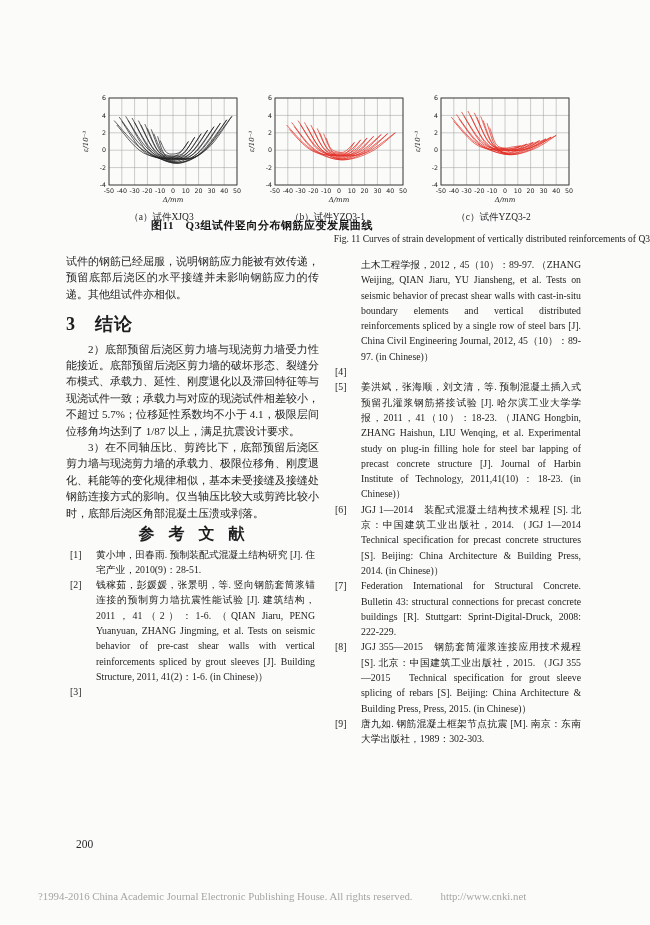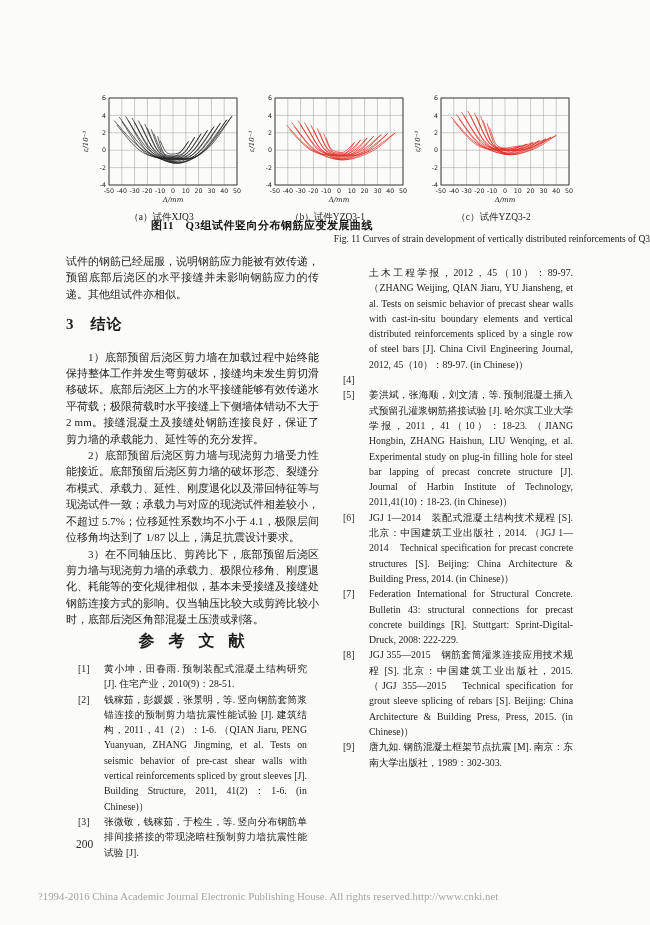--- a/index.html
+++ b/index.html
@@ -13,31 +13,31 @@
   .chart-block{width:166px;display:flex;flex-direction:column;align-items:center;}
   .chart-block svg{display:block;}
   .sub-caption{font-size:9.5px;color:#1d1d1d;margin-top:0px;text-align:center;}
   .fig-caption-zh{position:absolute;left:0;top:218px;width:524px;text-align:center;font-size:11px;font-weight:bold;color:#151515;letter-spacing:0.5px;}
   .fig-caption-en{position:absolute;left:0;top:234px;width:650px;text-align:right;font-size:9.5px;color:#222;}
   .col{position:absolute;top:253px;font-size:11px;line-height:16.4px;text-align:justify;color:#1d1d1d;}
   .col-left{left:66px;width:253px;}
   .col-right{left:331px;width:254px;}
   .para{margin:0;text-indent:2em;}
   .para.noindent{text-indent:0;}
-  .section-heading{font-size:15px;font-weight:bold;margin:14px 0 16px 0;letter-spacing:1px;text-indent:0;}
+  .section-heading{font-size:18px;font-weight:bold;margin:14px 0 8px 0;letter-spacing:1px;text-indent:0;}
   .point{margin:0;text-indent:2em;}
   .ref-heading{text-align:center;font-weight:bold;font-size:16px;margin:5px 0 4px 0;letter-spacing:2px;word-spacing:6px;text-indent:0;}
-  .ref-list{margin:12px;padding:0;list-style:none;font-size:9.8px;line-height:15.3px;}
+  .ref-list{margin:4px;padding:0;list-style:none;font-size:9.8px;line-height:15.3px;}
   .ref-item{display:flex;margin:0;}
   .ref-no{flex:0 0 26px;font-size:9.8px;}
   .ref-text{flex:1;text-align:justify;}
   .page-number{position:absolute;left:76px;top:838px;font-size:11.5px;color:#2a2a2a;}
   .footer{position:absolute;left:38px;top:890px;width:574px;font-size:10.8px;color:#a5a5a2;
     font-family:"Liberation Serif","DejaVu Serif",serif;white-space:nowrap;}
-  .footer .url{text-align:center;}
+  .footer .url{margin-left:28px;text-align:center;}
 </style>
 </head>
 <body>
 
 <div class="figure-area">
   <div class="chart-block">
     <svg id="chart-0" width="166" height="118">
         <line x1="30" y1="5" x2="30" y2="92" stroke="#9b9b9b" stroke-width="0.5"></line>
         <line x1="42.8" y1="5" x2="42.8" y2="92" stroke="#9b9b9b" stroke-width="0.5"></line>
         <line x1="55.6" y1="5" x2="55.6" y2="92" stroke="#9b9b9b" stroke-width="0.5"></line>
@@ -207,36 +207,34 @@
     <div class="sub-caption">（c）试件YZQ3-2</div>
   </div>
 </div>
 
 <div class="fig-caption-zh">图11　Q3组试件竖向分布钢筋应变发展曲线</div>
 <div class="fig-caption-en">Fig. 11   Curves of strain development of vertically distributed reinforcements of Q3</div>
 
 <div class="col col-left">
   <p class="para noindent">试件的钢筋已经屈服，说明钢筋应力能被有效传递，预留底部后浇区的水平接缝并未影响钢筋应力的传递。其他组试件亦相似。</p>
   <p class="section-heading">3　结论</p>
-  <p class="point">1）底部预留后浇区剪力墙在加载过程中始终能保持整体工作并发生弯剪破坏，接缝均未发生剪切滑移破坏。底部后浇区上方的水平接缝能够有效传递水平荷载；极限荷载时水平接缝上下侧墙体错动不大于 2 mm。接缝混凝土及接缝处钢筋连接良好，保证了剪力墙的承载能力、延性等的充分发挥。</p>
   <p class="point">2）底部预留后浇区剪力墙与现浇剪力墙受力性能接近。底部预留后浇区剪力墙的破坏形态、裂缝分布模式、承载力、延性、刚度退化以及滞回特征等与现浇试件一致；承载力与对应的现浇试件相差较小，不超过 5.7%；位移延性系数均不小于 4.1，极限层间位移角均达到了 1/87 以上，满足抗震设计要求。</p>
   <p class="point">3）在不同轴压比、剪跨比下，底部预留后浇区剪力墙与现浇剪力墙的承载力、极限位移角、刚度退化、耗能等的变化规律相似，基本未受接缝及接缝处钢筋连接方式的影响。仅当轴压比较大或剪跨比较小时，底部后浇区角部混凝土压溃或剥落。</p>
   <p class="ref-heading">参  考  文  献</p>
   <ul class="ref-list">
     <li class="ref-item">
       <span class="ref-no">[1]</span>
       <span class="ref-text">黄小坤，田春雨. 预制装配式混凝土结构研究 [J]. 住宅产业，2010(9)：28-51.</span>
     </li>
     <li class="ref-item">
       <span class="ref-no">[2]</span>
       <span class="ref-text">钱稼茹，彭媛媛，张景明，等. 竖向钢筋套筒浆锚连接的预制剪力墙抗震性能试验 [J]. 建筑结构，2011，41（2）：1-6. （QIAN Jiaru, PENG Yuanyuan, ZHANG Jingming, et al. Tests on seismic behavior of pre-cast shear walls with vertical reinforcements spliced by grout sleeves [J]. Building Structure, 2011, 41(2)：1-6. (in Chinese)）</span>
     </li>
     <li class="ref-item">
       <span class="ref-no">[3]</span>
-      <span class="ref-text">张微敬，钱稼茹，于检生，等. 竖向分布钢筋单排间接搭接的带现浇暗柱预制剪力墙抗震性能试验 [J].</span>
     </li>
   </ul>
 </div>
 
 <div class="col col-right">
   <ul class="ref-list">
     <li class="ref-item">
       <span class="ref-no"></span>
       <span class="ref-text">土木工程学报，2012，45（10）：89-97. （ZHANG Weijing, QIAN Jiaru, YU Jiansheng, et al. Tests on seismic behavior of precast shear walls with cast-in-situ boundary elements and vertical distributed reinforcements spliced by a single row of steel bars [J]. China Civil Engineering Journal, 2012, 45（10）：89-97. (in Chinese)）</span>
     </li>

